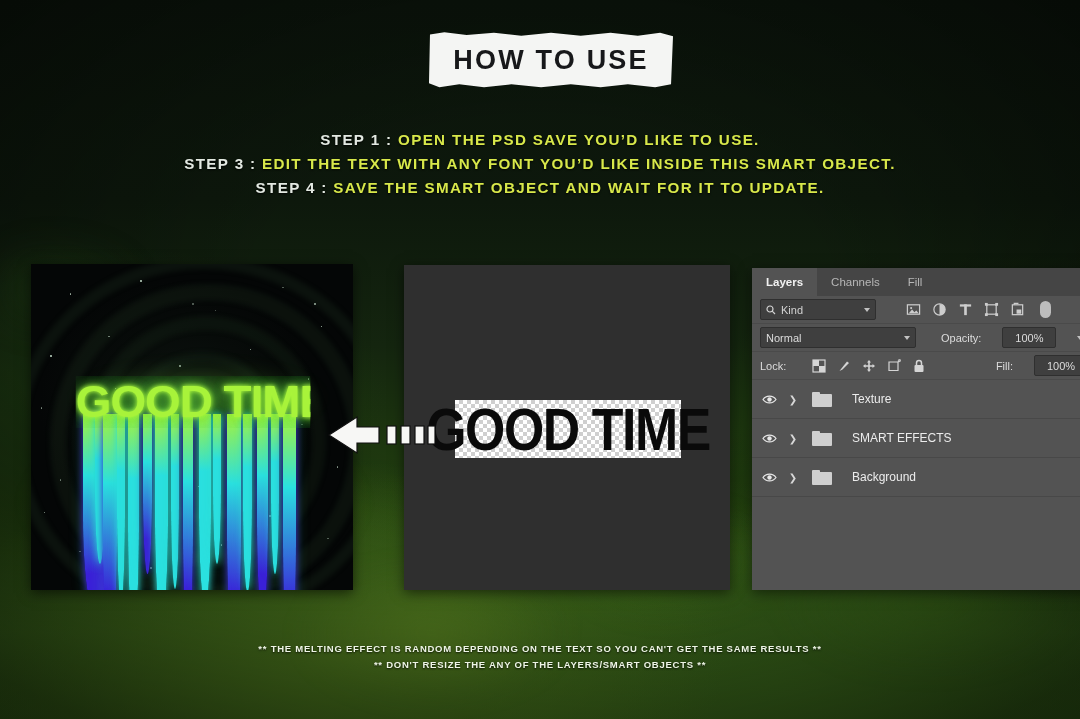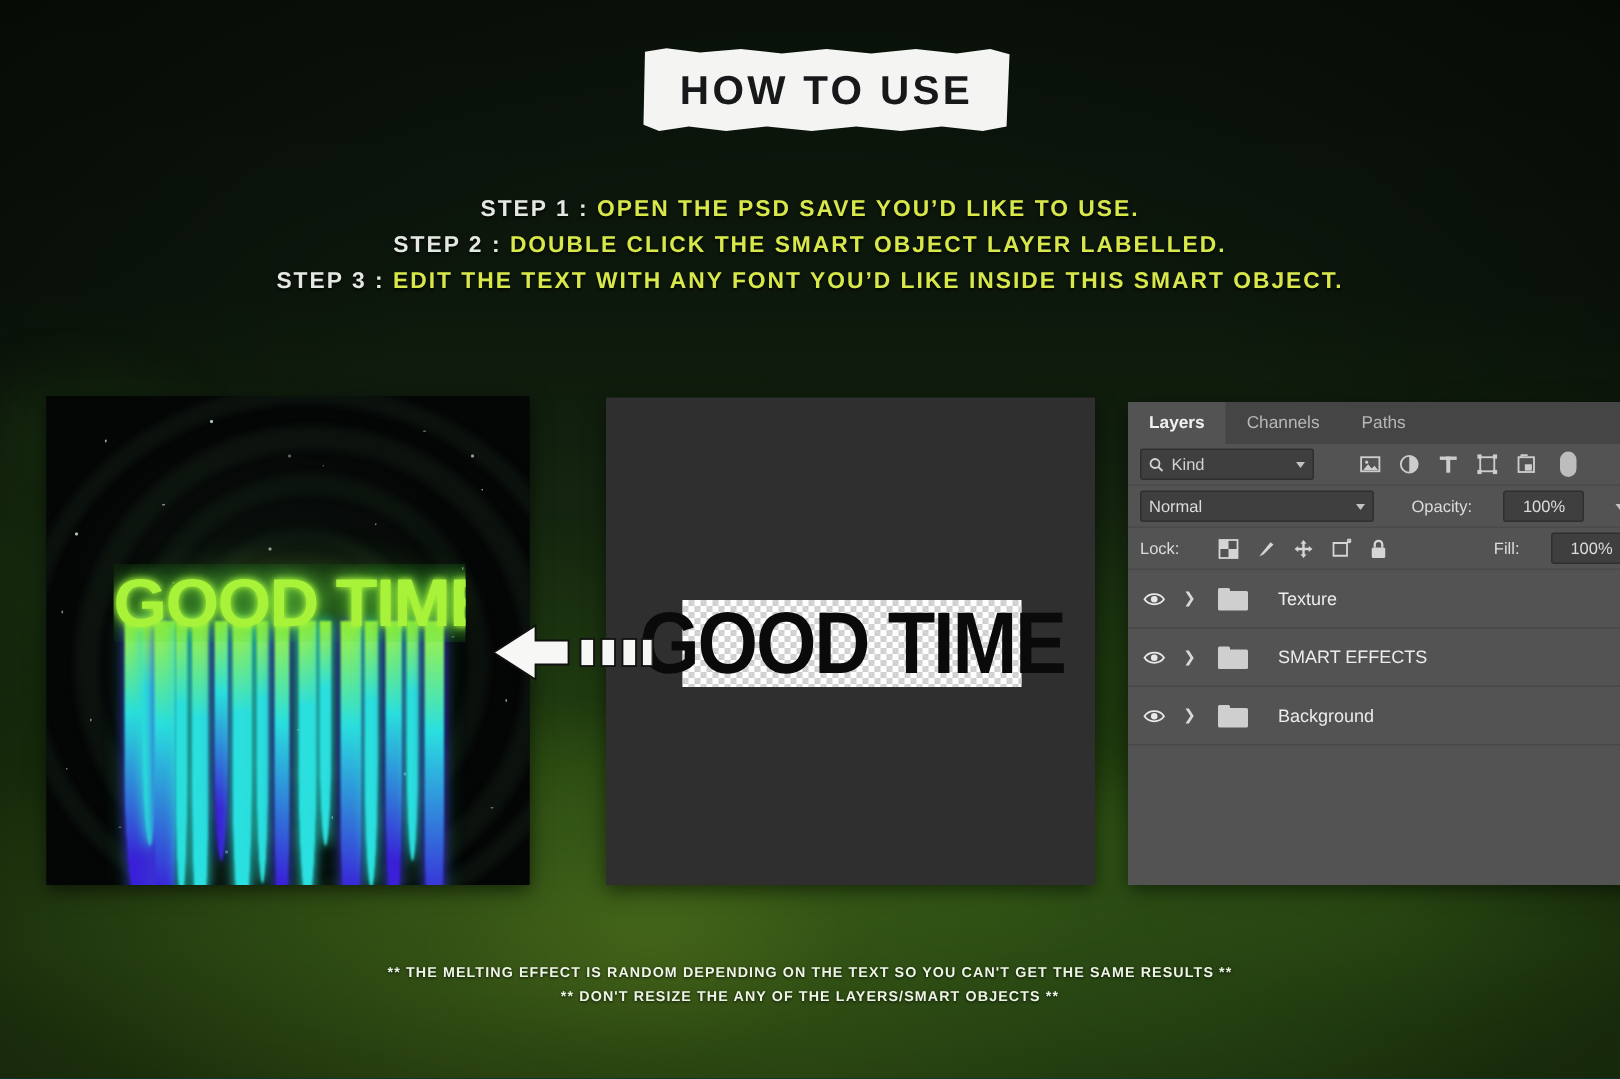--- a/index.html
+++ b/index.html
@@ -474,26 +474,26 @@
   <div class="tape">
     <span class="tape-text">HOW TO USE</span>
   </div>
 
   <div class="steps">
     <div class="step-line">
       <span class="step-label">STEP 1 :</span>
       <span class="step-body">OPEN THE PSD SAVE YOU’D LIKE TO USE.</span>
     </div>
     <div class="step-line">
-      <span class="step-label">STEP 2 :</span>
-      <span class="step-body">DOUBLE CLICK THE SMART OBJECT LAYER LABELLED.</span>
-    </div>
-    <div class="step-line">
       <span class="step-label">STEP 3 :</span>
       <span class="step-body">EDIT THE TEXT WITH ANY FONT YOU’D LIKE INSIDE THIS SMART OBJECT.</span>
+    </div>
+    <div class="step-line">
+      <span class="step-label">STEP 4 :</span>
+      <span class="step-body">SAVE THE SMART OBJECT AND WAIT FOR IT TO UPDATE.</span>
     </div>
   </div>
 
   <div class="artwork">
     <div class="art-space"></div>
     <div class="swirl s1"></div>
     <div class="swirl s2"></div>
     <div class="swirl s3"></div>
     <div class="swirl s4"></div>
     <div class="art-stars" id="starfield">
@@ -567,21 +567,21 @@
       <div class="checker-bg"></div>
       <div class="psd-word">GOOD TIME</div>
     </div>
   </div>
 
   <div class="ps-panel">
 
     <div class="ps-tabbar">
       <div class="ps-tab active">Layers</div>
       <div class="ps-tab">Channels</div>
-      <div class="ps-tab">Paths</div>
+      <div class="ps-tab">Fill</div>
       <div class="ps-menu-icon">
         <i></i>
           <i></i>
           <i></i>
           <i></i>
       </div>
     </div>
 
     <div class="ps-row">
       <div class="ps-search">

